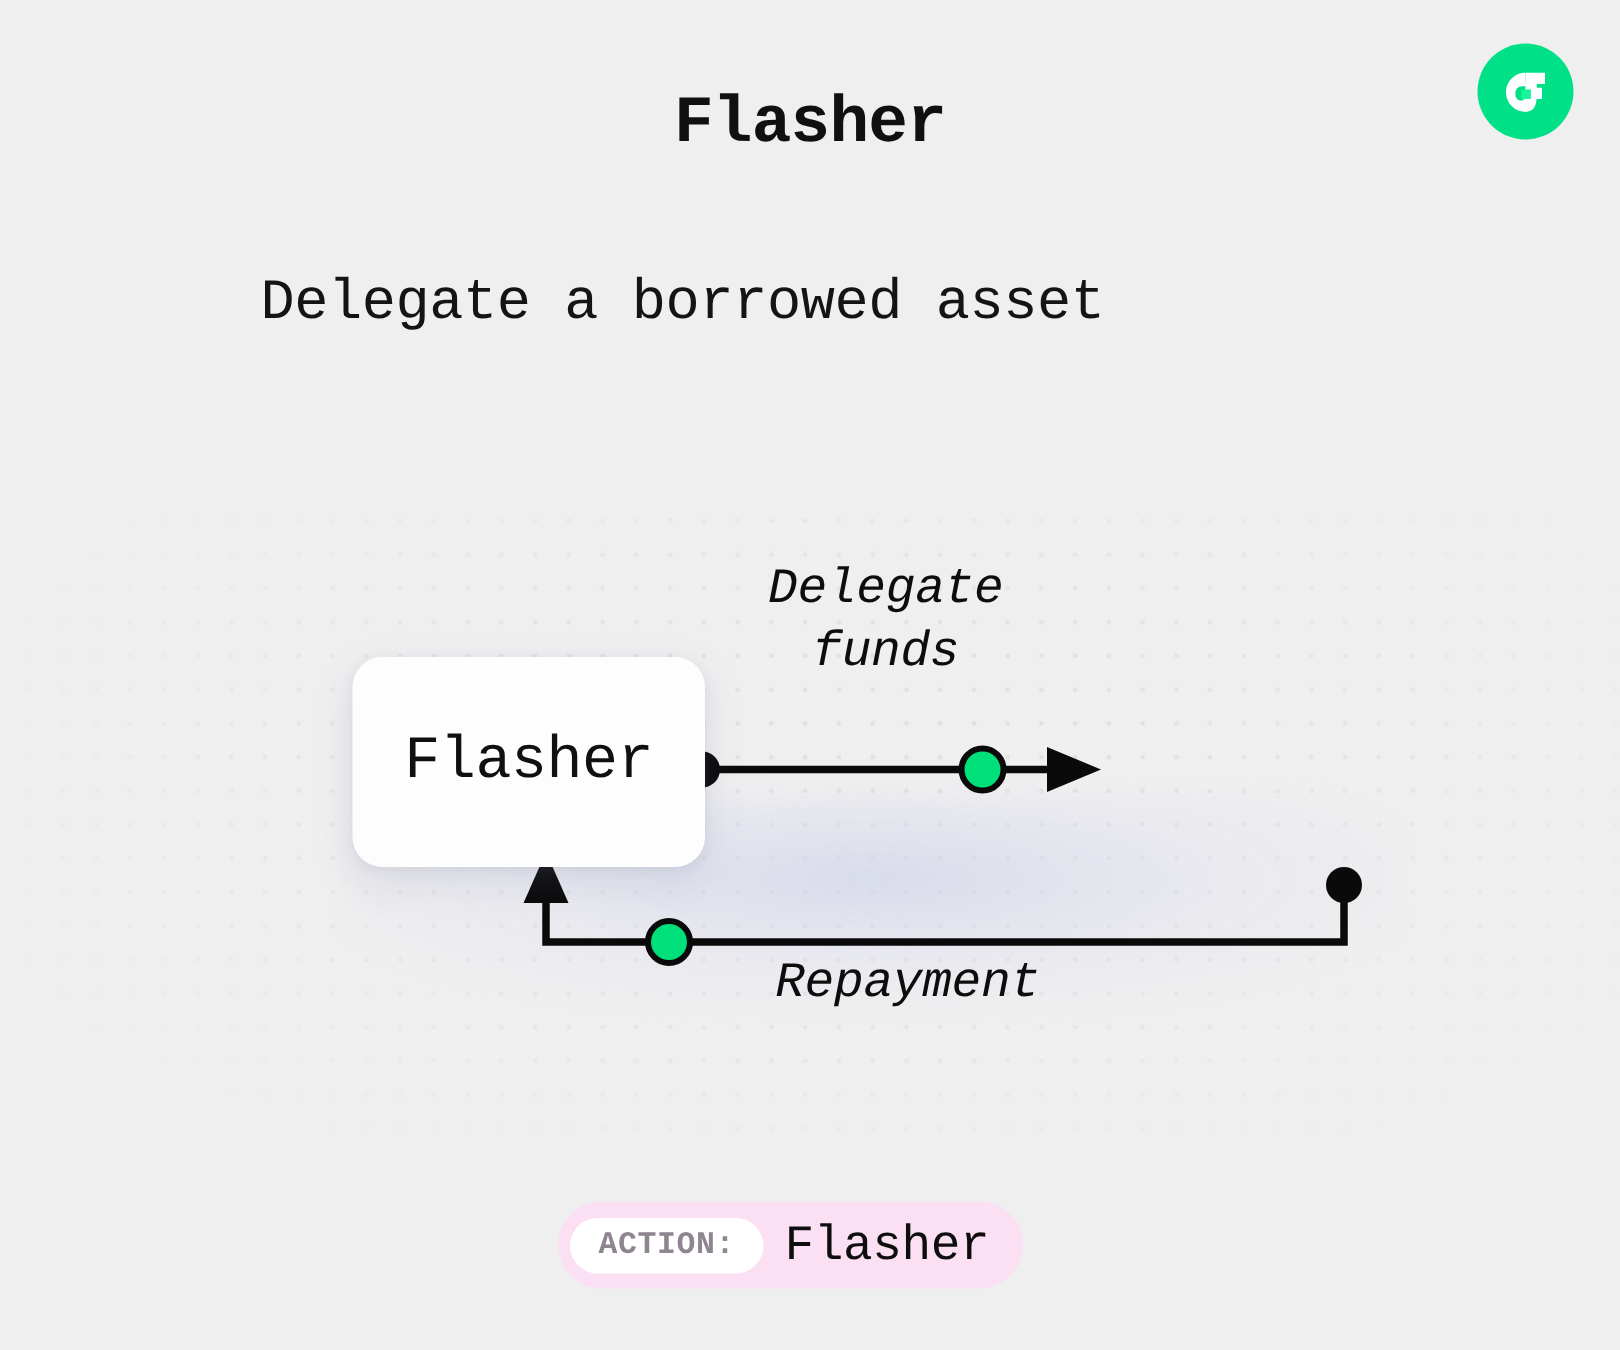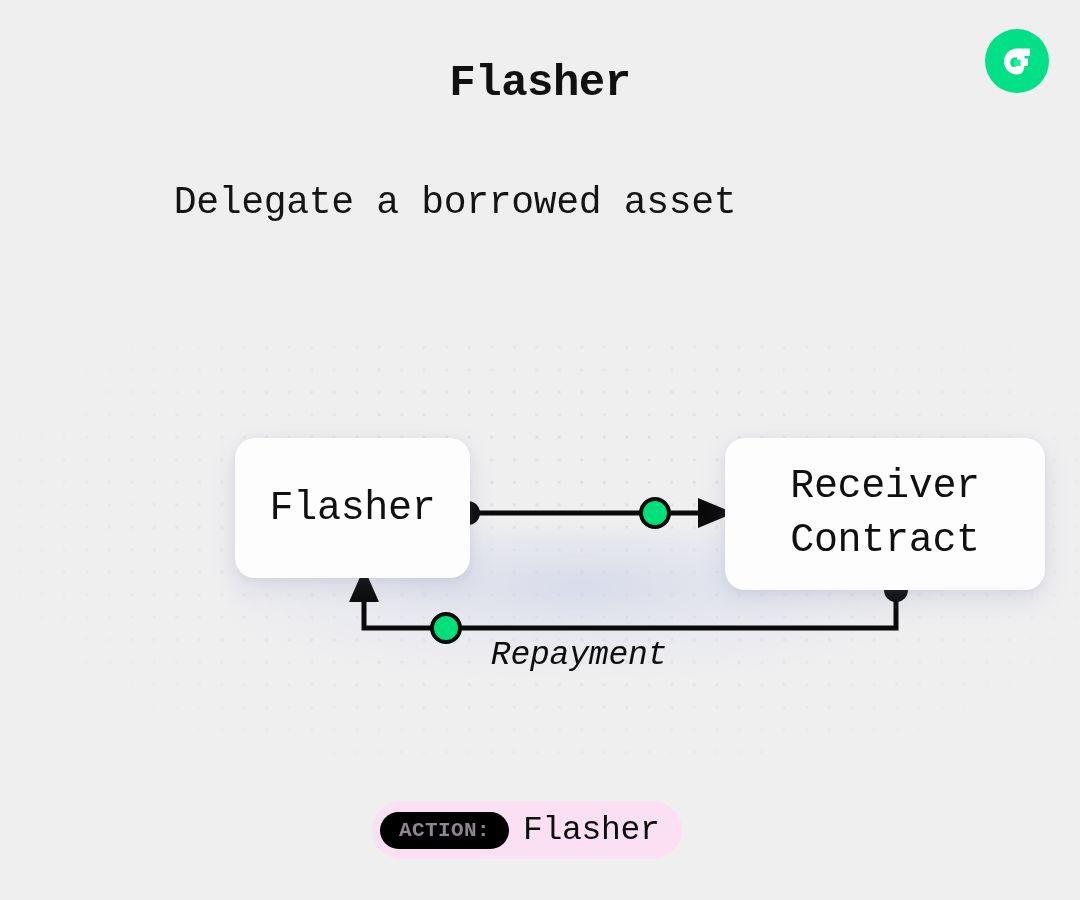--- a/index.html
+++ b/index.html
@@ -118,40 +118,40 @@
     position: absolute;
     font-style: italic;
     color: #0d0d0d;
     font-size: 33px;
     line-height: 42px;
     text-align: center;
     letter-spacing: -0.2px;
   }
   .lbl-call      { left: 38px;  top: 140px; width: 190px; }
   .lbl-delegate  { left: 468px; top: 42px;  width: 245px; }
-  .lbl-repayment { left: 434px; top: 305px; width: 290px; }
+  .lbl-repayment { left: 460px; top: 305px; width: 290px; }
 
   
   .wires { position: absolute; inset: 0; }
 
   
   .action-badge {
     position: absolute;
     left: 372px;
     top: 801px;
     height: 58px;
     background: #fbe0f4;
     border-radius: 29px;
     display: flex;
     align-items: center;
     padding: 0 22px 0 8px;
     gap: 14px;
   }
   .action-chip {
-    background: #000000;
+    background: #ffffff;
     border-radius: 22px;
     padding: 7px 19px;
     font-size: 21px;
     font-weight: bold;
     letter-spacing: 0.4px;
     color: #8e8591;
   }
   .action-value {
     font-size: 33px;
     color: #0e0e0e;
@@ -203,27 +203,25 @@
       <line x1="446" y1="294" x2="560" y2="294" stroke="url(#greenFadeR2)" stroke-width="3"></line>
       <circle cx="896" cy="260" r="12" fill="#0a0a0a"></circle>
       <circle cx="446" cy="298" r="14" fill="#00e07a" stroke="#0a0a0a" stroke-width="4"></circle>
       <polygon points="349,272 364,238 379,272" fill="#0a0a0a"></polygon>
     </svg>
 
     <div class="node node-flasher">
       <span>Flasher</span>
     </div>
 
-    <div class="node node-receiver">
-      <div>
-        <div>Receiver</div>
-        <div>Contract</div>
-      </div>
+
+    <div class="edge-label lbl-delegate">
+      <div>Delegate</div>
+      <div>funds</div>
     </div>
-
     <div class="edge-label lbl-repayment">Repayment</div>
   </div>
 
   <div class="action-badge">
     <span class="action-chip">ACTION:</span>
     <span class="action-value">Flasher</span>
   </div>
 
 </div>
 

